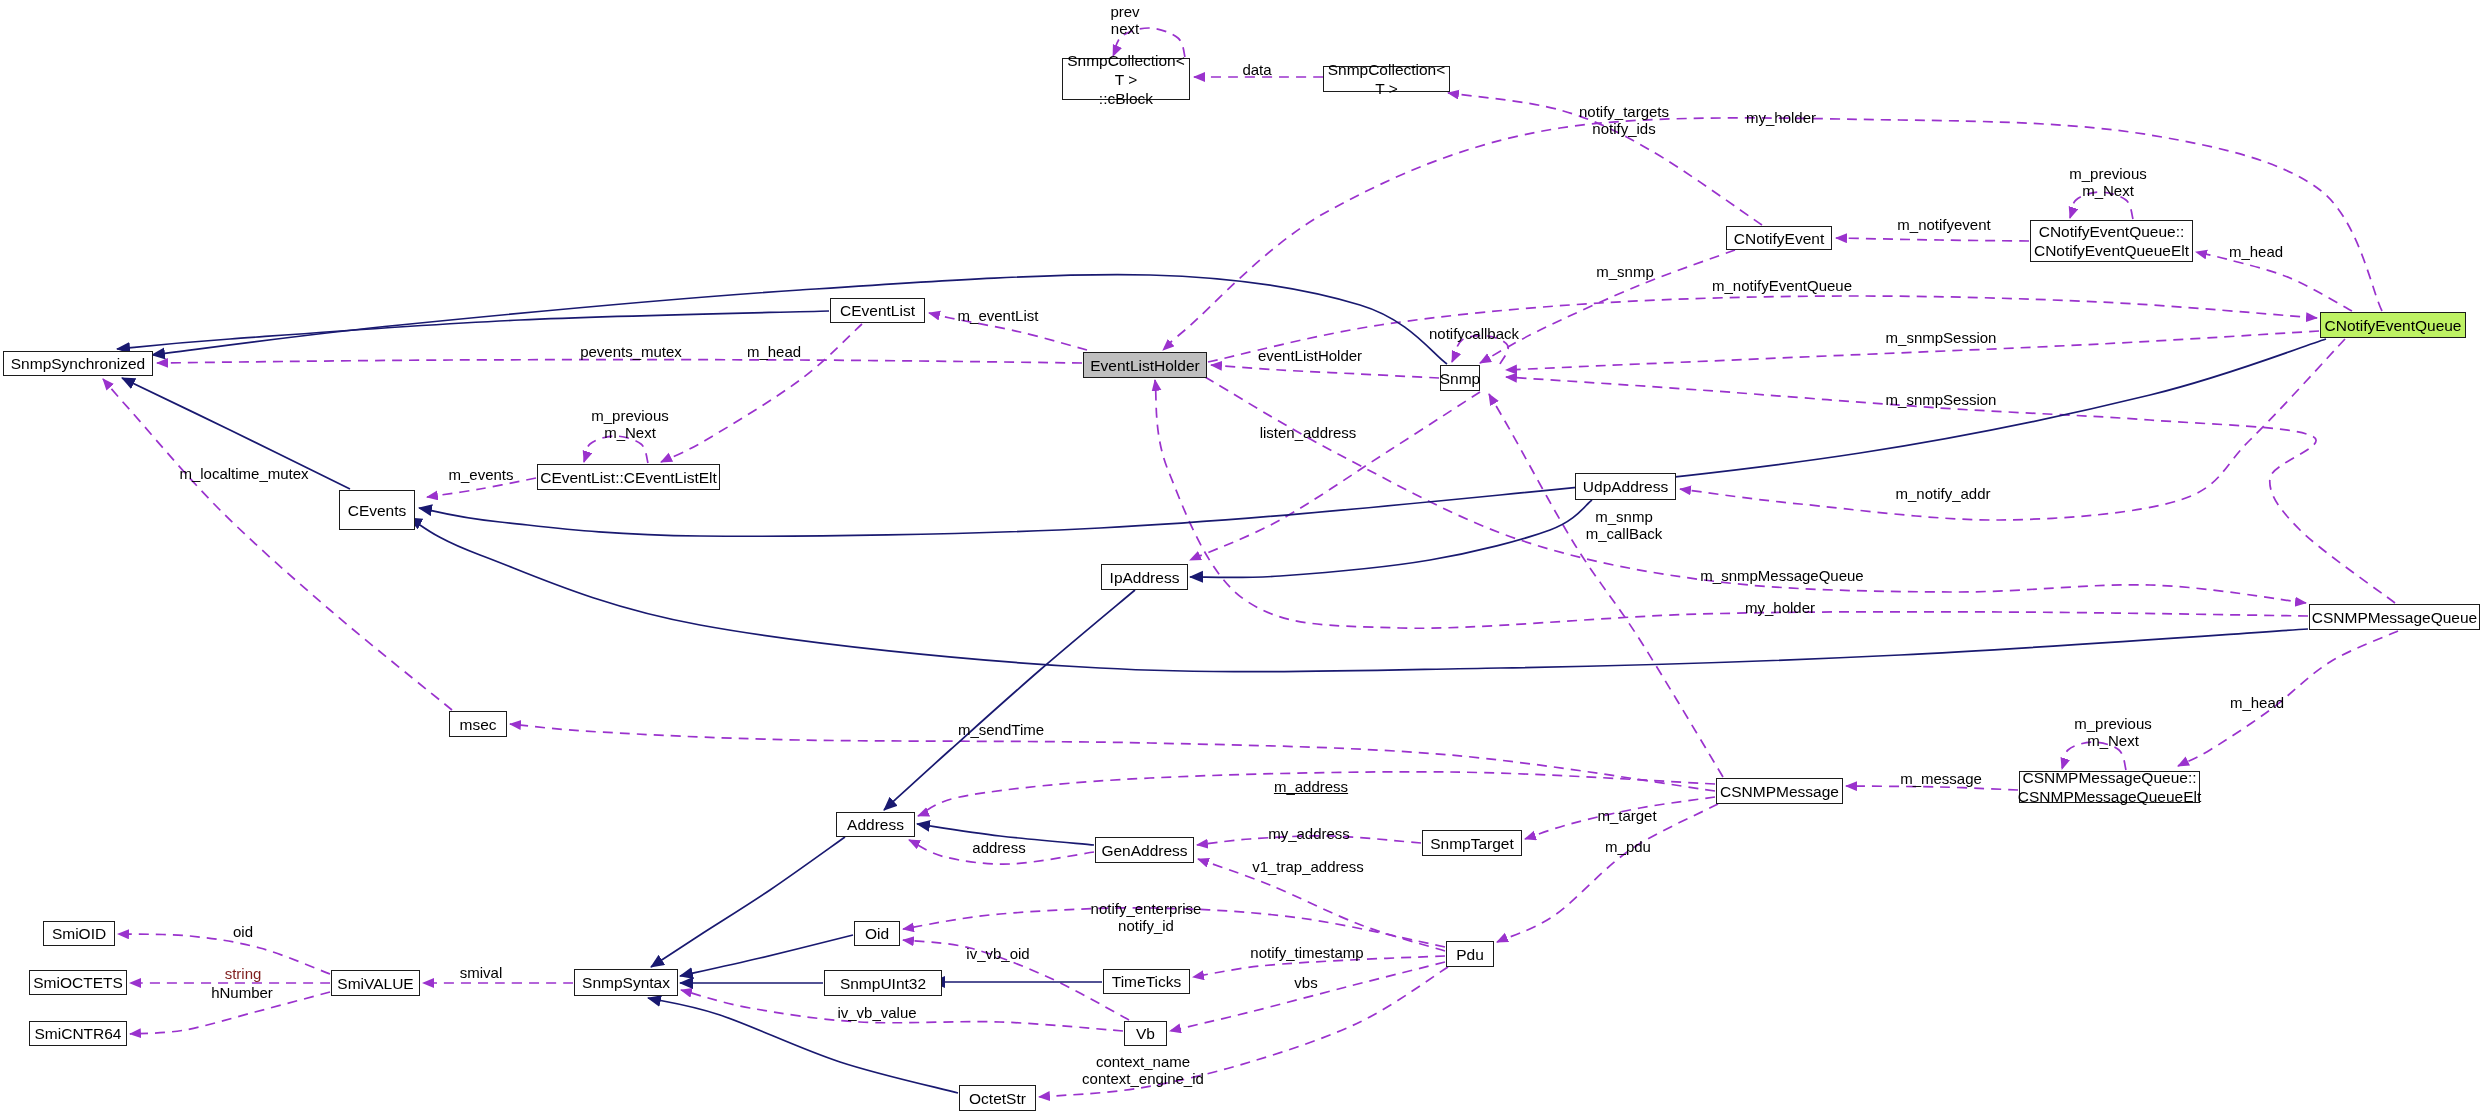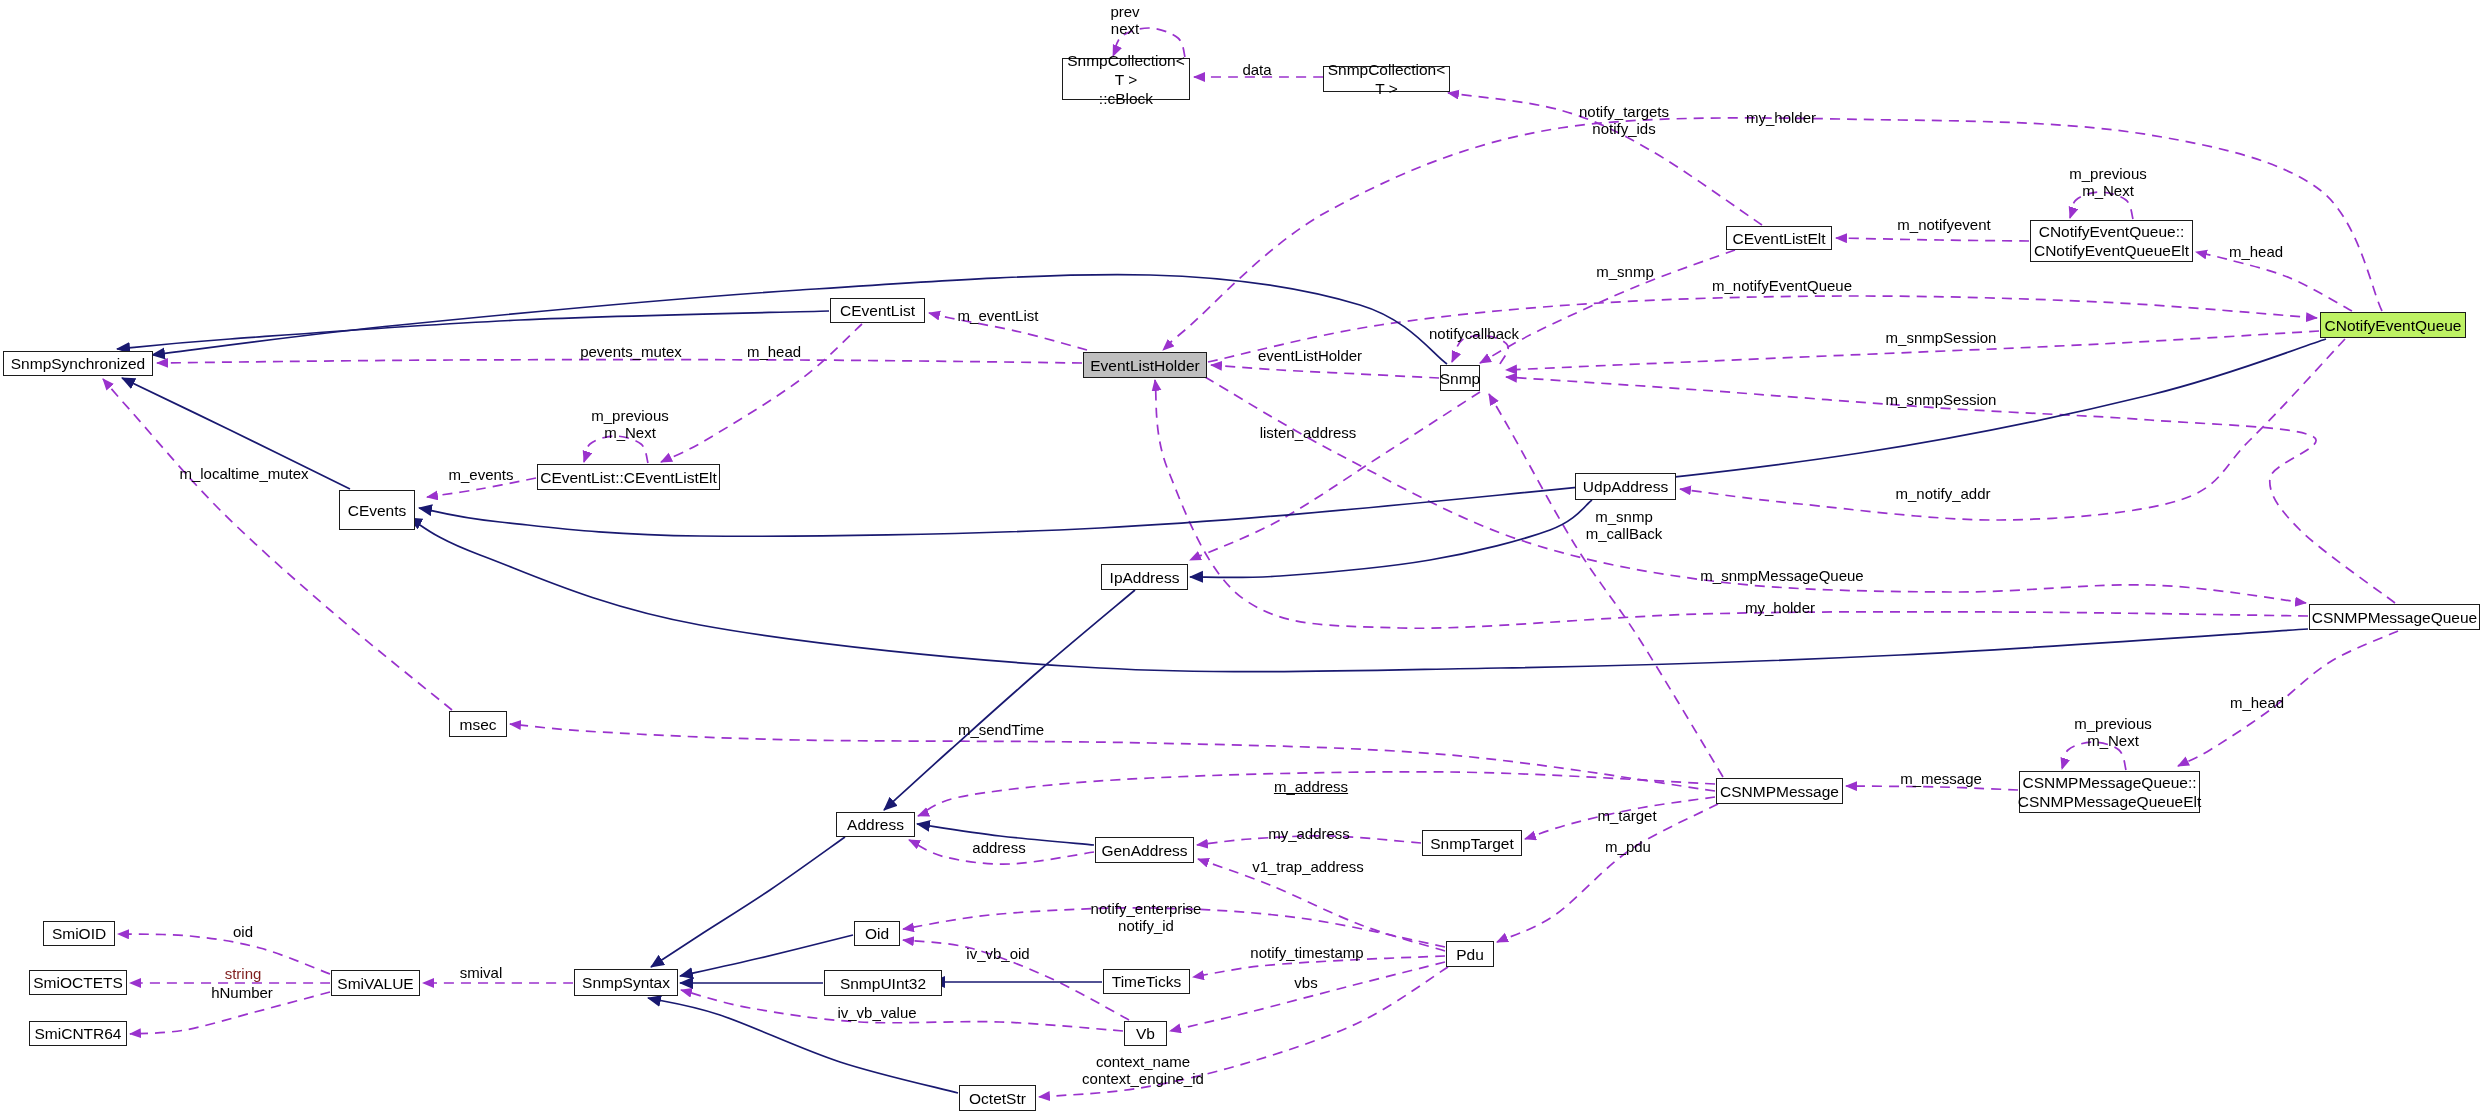--- a/index.html
+++ b/index.html
@@ -91,36 +91,36 @@
         <path d="M 853,935 C 837.5,938.8333333333334 788.8333333333334,951.1666666666666 760,958 C 731.1666666666666,964.8333333333334 693.3333333333334,973 680,976" class="inheritance" stroke="#191970" marker-end="url(#arrow-inheritance)"></path>
         <path d="M823,983 L680,983" class="inheritance" stroke="#191970" marker-end="url(#arrow-inheritance)"></path>
         <path d="M1102,982 L932,982" class="inheritance" stroke="#191970" marker-end="url(#arrow-inheritance)"></path>
         <path d="M 958,1093 C 938.3333333333334,1087.8333333333333 879.6666666666666,1075 840,1062 C 800.3333333333334,1049 752,1025.6666666666667 720,1015 C 688,1004.3333333333334 660,1000.8333333333334 648,998" class="inheritance" stroke="#191970" marker-end="url(#arrow-inheritance)"></path>
       </g>
   </svg>
   <div>
       <div class="node" style="left: 1062px; top: 58px; width: 128px; height: 42px; border-color: rgb(28, 28, 28); background: rgb(255, 255, 255); color: rgb(0, 0, 0);">SnmpCollection&lt; T &gt;
 ::cBlock</div>
       <div class="node" style="left: 1323px; top: 66px; width: 127px; height: 26px; border-color: rgb(28, 28, 28); background: rgb(255, 255, 255); color: rgb(0, 0, 0);">SnmpCollection&lt; T &gt;</div>
-      <div class="node" style="left: 1726px; top: 226px; width: 106px; height: 24px; border-color: rgb(28, 28, 28); background: rgb(255, 255, 255); color: rgb(0, 0, 0);">CEventListElt</div>
+      <div class="node" style="left: 1726px; top: 226px; width: 106px; height: 24px; border-color: rgb(28, 28, 28); background: rgb(255, 255, 255); color: rgb(0, 0, 0);">CNotifyEvent</div>
       <div class="node" style="left: 2030px; top: 220px; width: 163px; height: 42px; border-color: rgb(28, 28, 28); background: rgb(255, 255, 255); color: rgb(0, 0, 0);">CNotifyEventQueue::
 CNotifyEventQueueElt</div>
       <div class="node" style="left: 2320px; top: 312px; width: 146px; height: 26px; border-color: rgb(28, 28, 28); background: #bef264; color: rgb(0, 0, 0);">CNotifyEventQueue</div>
       <div class="node" style="left: 3px; top: 351px; width: 150px; height: 25px; border-color: rgb(28, 28, 28); background: rgb(255, 255, 255); color: rgb(0, 0, 0);">SnmpSynchronized</div>
       <div class="node" style="left: 830px; top: 298px; width: 95px; height: 25px; border-color: rgb(28, 28, 28); background: rgb(255, 255, 255); color: rgb(0, 0, 0);">CEventList</div>
       <div class="node hl" style="left: 1083px; top: 352px; width: 124px; height: 26px; border-color: rgb(28, 28, 28); background: rgb(191, 191, 191); color: rgb(0, 0, 0);">EventListHolder</div>
       <div class="node" style="left: 1440px; top: 365px; width: 40px; height: 26px; border-color: rgb(28, 28, 28); background: rgb(255, 255, 255); color: rgb(0, 0, 0); text-align: center;">Snmp</div>
       <div class="node" style="left: 537px; top: 464px; width: 183px; height: 26px; border-color: rgb(28, 28, 28); background: rgb(255, 255, 255); color: rgb(0, 0, 0);">CEventList::CEventListElt</div>
       <div class="node" style="left: 339px; top: 490px; width: 76px; height: 40px; border-color: rgb(28, 28, 28); background: rgb(255, 255, 255); color: rgb(0, 0, 0);">CEvents</div>
       <div class="node" style="left: 1575px; top: 473px; width: 101px; height: 27px; border-color: rgb(28, 28, 28); background: rgb(255, 255, 255); color: rgb(0, 0, 0);">UdpAddress</div>
       <div class="node" style="left: 1101px; top: 564px; width: 87px; height: 26px; border-color: rgb(28, 28, 28); background: rgb(255, 255, 255); color: rgb(0, 0, 0);">IpAddress</div>
       <div class="node" style="left: 2309px; top: 604px; width: 171px; height: 26px; border-color: rgb(28, 28, 28); background: rgb(255, 255, 255); color: rgb(0, 0, 0);">CSNMPMessageQueue</div>
       <div class="node" style="left: 449px; top: 711px; width: 58px; height: 26px; border-color: rgb(28, 28, 28); background: rgb(255, 255, 255); color: rgb(0, 0, 0);">msec</div>
       <div class="node" style="left: 1716px; top: 778px; width: 127px; height: 26px; border-color: rgb(28, 28, 28); background: rgb(255, 255, 255); color: rgb(0, 0, 0);">CSNMPMessage</div>
-      <div class="node" style="left: 2019px; top: 771px; width: 181px; height: 42px; border-color: rgb(28, 28, 28); background: rgb(255, 255, 255); color: rgb(0, 0, 0);">CSNMPMessageQueue::
+      <div class="node" style="left: 2019px; top: 771px; width: 181px; height: 32px; border-color: rgb(28, 28, 28); background: rgb(255, 255, 255); color: rgb(0, 0, 0);">CSNMPMessageQueue::
 CSNMPMessageQueueElt</div>
       <div class="node" style="left: 836px; top: 812px; width: 79px; height: 25px; border-color: rgb(28, 28, 28); background: rgb(255, 255, 255); color: rgb(0, 0, 0);">Address</div>
       <div class="node" style="left: 1095px; top: 837px; width: 99px; height: 26px; border-color: rgb(28, 28, 28); background: rgb(255, 255, 255); color: rgb(0, 0, 0);">GenAddress</div>
       <div class="node" style="left: 1422px; top: 830px; width: 100px; height: 26px; border-color: rgb(28, 28, 28); background: rgb(255, 255, 255); color: rgb(0, 0, 0);">SnmpTarget</div>
       <div class="node" style="left: 43px; top: 921px; width: 72px; height: 25px; border-color: rgb(28, 28, 28); background: rgb(255, 255, 255); color: rgb(0, 0, 0);">SmiOID</div>
       <div class="node" style="left: 29px; top: 970px; width: 98px; height: 25px; border-color: rgb(28, 28, 28); background: rgb(255, 255, 255); color: rgb(0, 0, 0);">SmiOCTETS</div>
       <div class="node" style="left: 29px; top: 1021px; width: 98px; height: 25px; border-color: rgb(28, 28, 28); background: rgb(255, 255, 255); color: rgb(0, 0, 0);">SmiCNTR64</div>
       <div class="node" style="left: 331px; top: 970px; width: 89px; height: 26px; border-color: rgb(28, 28, 28); background: rgb(255, 255, 255); color: rgb(0, 0, 0);">SmiVALUE</div>
       <div class="node" style="left: 574px; top: 969px; width: 104px; height: 27px; border-color: rgb(28, 28, 28); background: rgb(255, 255, 255); color: rgb(0, 0, 0);">SnmpSyntax</div>
       <div class="node" style="left: 854px; top: 921px; width: 46px; height: 25px; border-color: rgb(28, 28, 28); background: rgb(255, 255, 255); color: rgb(0, 0, 0);">Oid</div>

